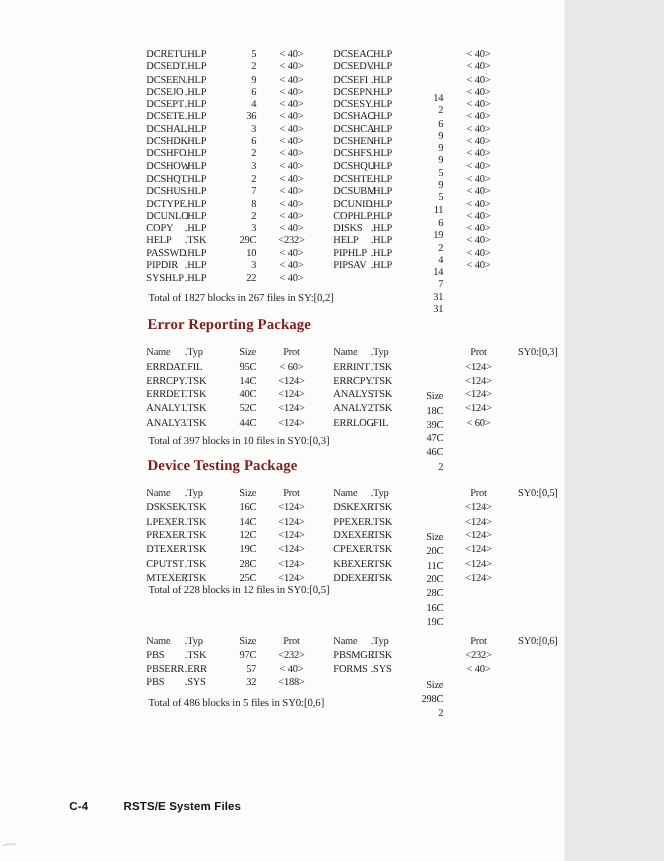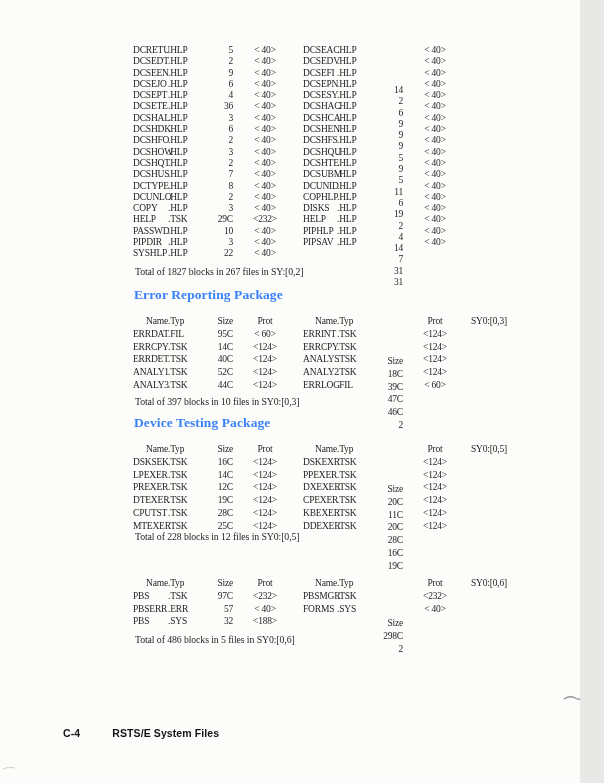--- a/index.html
+++ b/index.html
@@ -1,18 +1,18 @@
 <!DOCTYPE html>
 <html><head>
 <meta charset="utf-8">
 <style>
   html,body{margin:0;padding:0;background:#e8e8e6;}
   .page{
     position:relative;
-    width:580px;height:783px;
+    width:513px;height:783px;
     background:#fcfcfa;
     font-family:"Liberation Serif","DejaVu Serif",serif;
     color:#1f1f1f;
     overflow:hidden;
   }
   .tbl{position:absolute;left:133px;}
   .trow{
     display:grid;
     grid-template-columns:35px 34px 31px 10px 44px 16px 34px 35px 31px 10px 44px 70px;
     font-size:9.5px;
@@ -23,24 +23,24 @@
   .tbl-pkg .trow{height:12.8px;line-height:12.8px;}
   .c1{grid-column:1;}
   .c2{grid-column:2;}
   .c3{grid-column:3;text-align:right;}
   .c4{grid-column:5;text-align:center;}
   .c5{grid-column:7;}
   .c6{grid-column:8;}
   .c7{grid-column:9;text-align:right;margin-top:40px;}
   .c8{grid-column:11;text-align:center;}
   .cloc{grid-column:12;padding-left:2px;margin-left:12px;}
-  .hdr .c1,.hdr .c5{text-align:right;}
+  .hdr .c1,.hdr .c5{text-align:left;}
   .section-heading{
     position:absolute;left:134px;margin:0;
-    font-size:13.5px;font-weight:bold;color:#3b82f6;
+    font-size:13.5px;font-weight:bold;color:#7f1d1d;
     font-family:"Liberation Serif","DejaVu Serif",serif;
     letter-spacing:0.1px;
   }
   .total-line{
     position:absolute;left:135px;
     font-size:9.8px;letter-spacing:-0.1px;
   }
   .footer{
     position:absolute;left:63px;top:727px;
     font-family:"Liberation Sans","DejaVu Sans",sans-serif;

